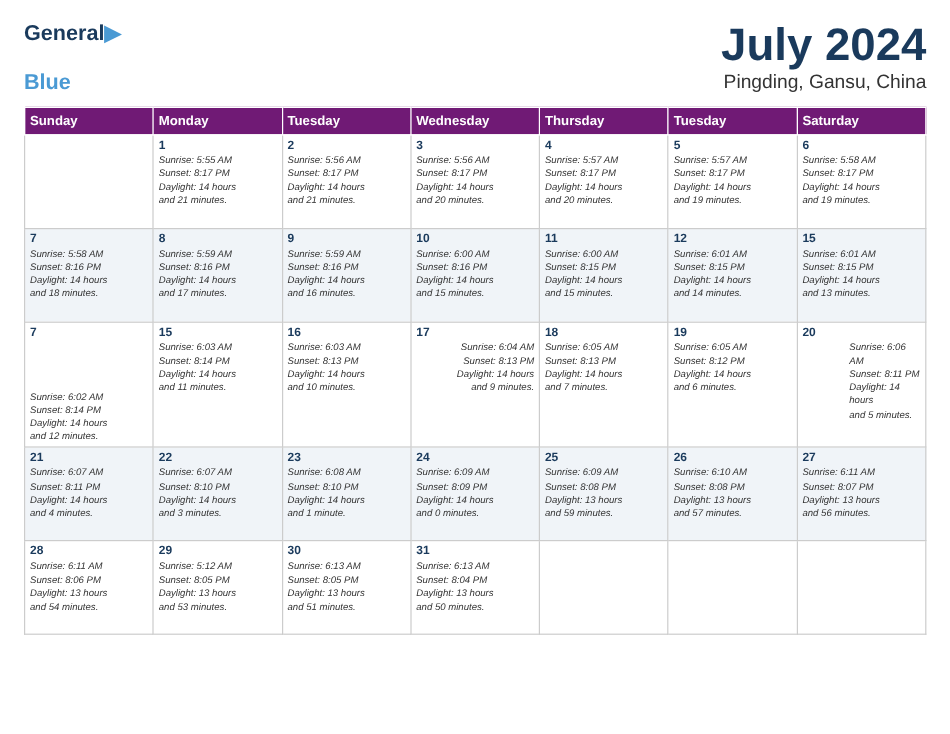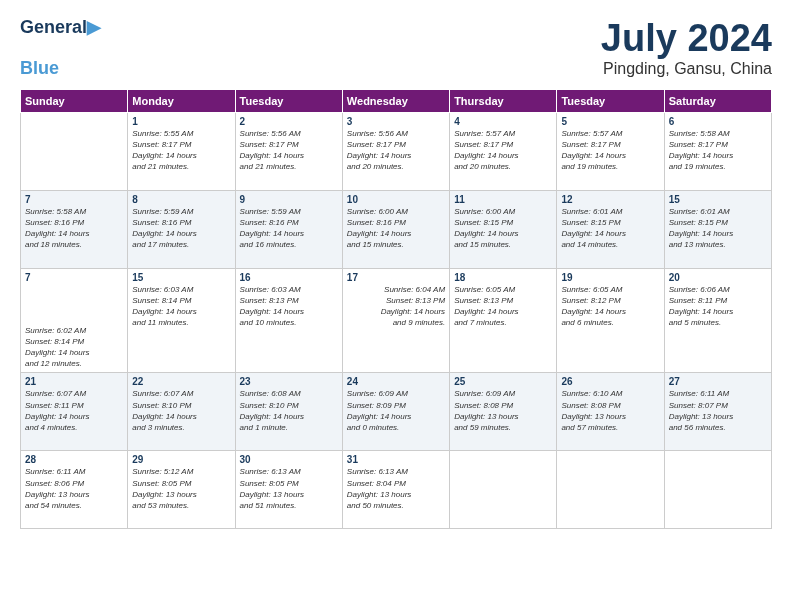--- a/index.html
+++ b/index.html
@@ -261,21 +261,21 @@
           </td>
           <td>
             <span class="day-num">19</span>
             <div class="day-info" style="white-space: pre-line;">Sunrise: 6:05 AM
 Sunset: 8:12 PM
 Daylight: 14 hours
 and 6 minutes.</div>
           </td>
           <td>
             <span class="day-num">20</span>
-            <div class="day-info" style="white-space: pre-line;">Sunrise: 6:06 AM
+            <div class="day-info" style="white-space: pre-line; margin-left: 39px;">Sunrise: 6:06 AM
 Sunset: 8:11 PM
 Daylight: 14 hours
 and 5 minutes.</div>
           </td>
         </tr>
         <tr>
           <td>
             <span class="day-num">21</span>
             <div class="day-info" style="white-space: pre-line;">Sunrise: 6:07 AM
 Sunset: 8:11 PM

